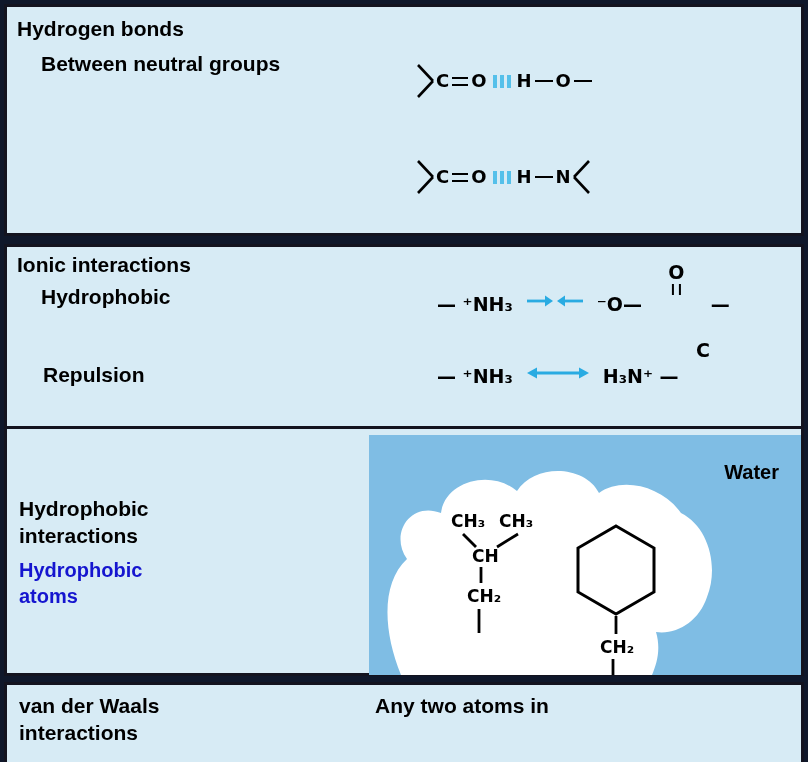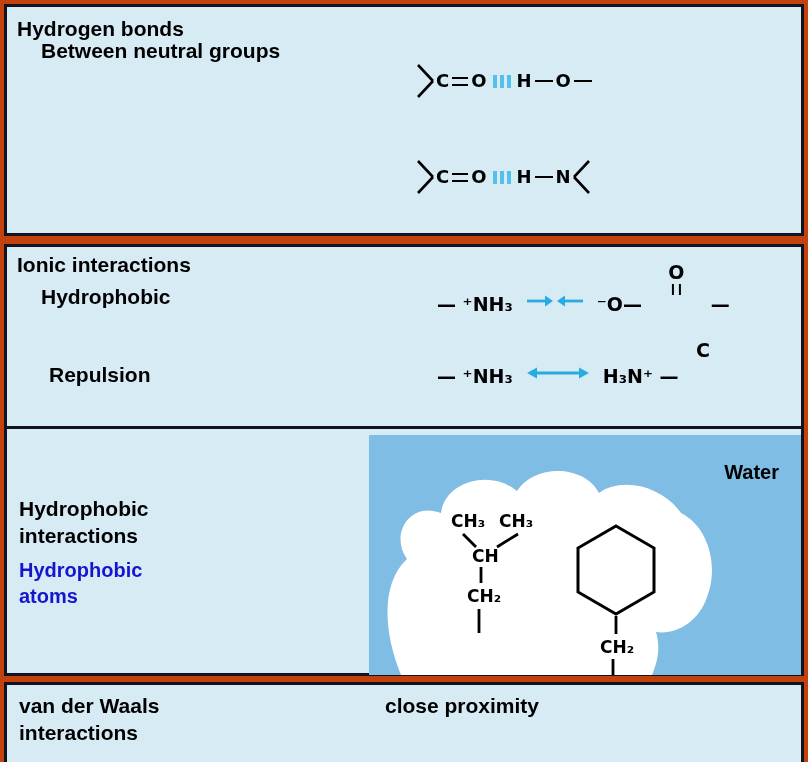--- a/index.html
+++ b/index.html
@@ -1,16 +1,16 @@
 <!DOCTYPE html>
 <html><head>
 <meta charset="utf-8">
 <style>
   html,body{margin:0;padding:0;background:#ffffff;}
-  .stage{position:relative;width:808px;height:762px;background:#c2410c;
+  .stage{position:relative;width:808px;height:762px;background:#0f172a;
          font-family:"Liberation Sans","DejaVu Sans",sans-serif;color:#000;}
   .panel{position:absolute;left:4px;width:800px;background:#d7ebf5;
          border:3px solid #13131f;box-sizing:border-box;}
   #panel-hydrogen{top:4px;height:232px;}
   #panel-ionic{top:244px;height:216px;}
   #panel-hydrophobic{top:426px;height:250px;}
   #panel-vdw{top:682px;height:95px;}
 
   .ptitle{position:absolute;left:10px;margin:0;font-size:21px;font-weight:bold;}
   .plabel{position:absolute;font-size:21px;font-weight:bold;}
@@ -54,21 +54,21 @@
   .vdw-desc{position:absolute;left:290px;top:7px;width:330px;text-align:center;
             font-size:21px;font-weight:bold;line-height:27px;}
 </style>
 </head>
 <body>
 
 <div class="stage">
 
   <section class="panel" id="panel-hydrogen">
     <h2 class="ptitle" style="top:10px">Hydrogen bonds</h2>
-    <div class="plabel" style="left:34px;top:32px">Between neutral groups</div>
+    <div class="plabel" style="left:34px;top:45px">Between neutral groups</div>
 
     <div class="hstruct" style="left:406px;top:52px">
       <svg class="fork" width="22" height="42" viewBox="0 0 22 42">
         <line x1="20" y1="21" x2="5" y2="5"></line>
         <line x1="20" y1="21" x2="5" y2="37"></line>
       </svg>
       <span class="atom">C</span>
       <span class="dbond-h"></span>
       <span class="atom">O</span>
       <span class="hdots">
@@ -122,21 +122,21 @@
       <span class="carboxyl">
         <span class="carbox-top">
           <span class="atom">O</span>
           <span class="dbond-v"></span>
         </span>
         <span>C</span>
       </span>
       <span>—</span>
     </div>
 
-    <div class="plabel" style="left:42px;top:116px">Repulsion</div>
+    <div class="plabel" style="left:36px;top:116px">Repulsion</div>
 
     <div class="ionic-row" style="left:430px;top:116px">
       <span>— ⁺NH₃</span>
       <svg class="arrowsvg" width="66" height="20" viewBox="0 0 66 20">
         <line x1="10" y1="10" x2="56" y2="10"></line>
         <polygon points="12,4.5 12,15.5 2,10"></polygon>
         <polygon points="54,4.5 54,15.5 64,10"></polygon>
       </svg>
       <span>H₃N⁺ —</span>
     </div>
@@ -172,17 +172,17 @@
       <line x1="244" y1="224" x2="244" y2="240"></line>
     </svg>
   </section>
 
   <section class="panel" id="panel-vdw">
     <div class="vdw-name">
       <div>van der Waals</div>
       <div>interactions</div>
     </div>
     <div class="vdw-desc">
-      <div>close proximity</div>
+      <div>Any two atoms in</div>
     </div>
   </section>
 
 </div>
 
 </body></html>

